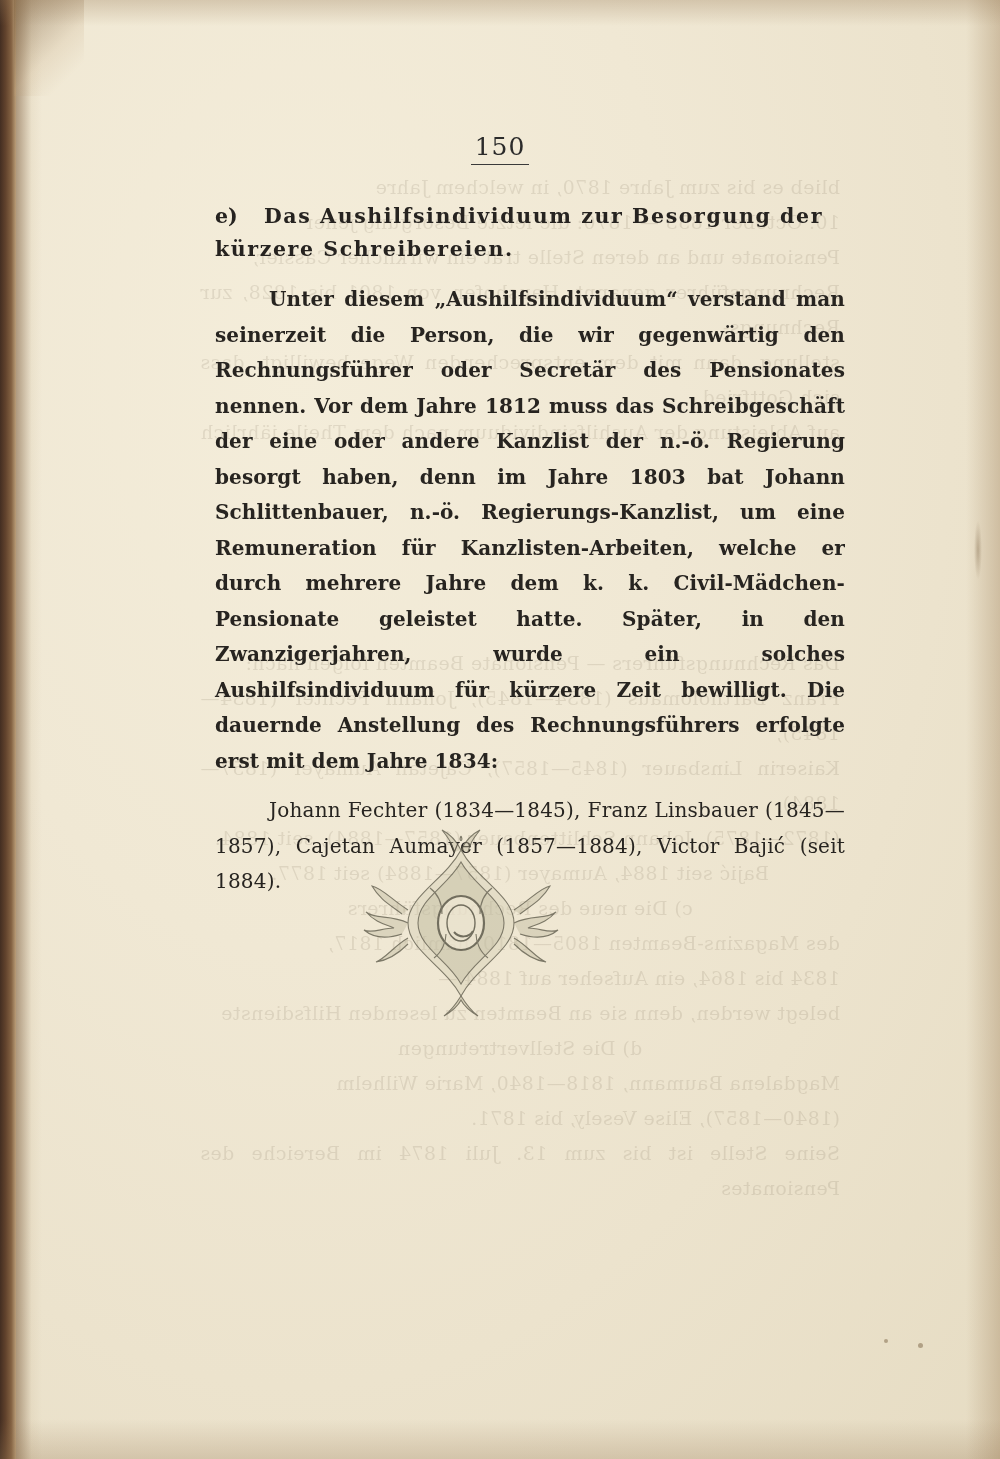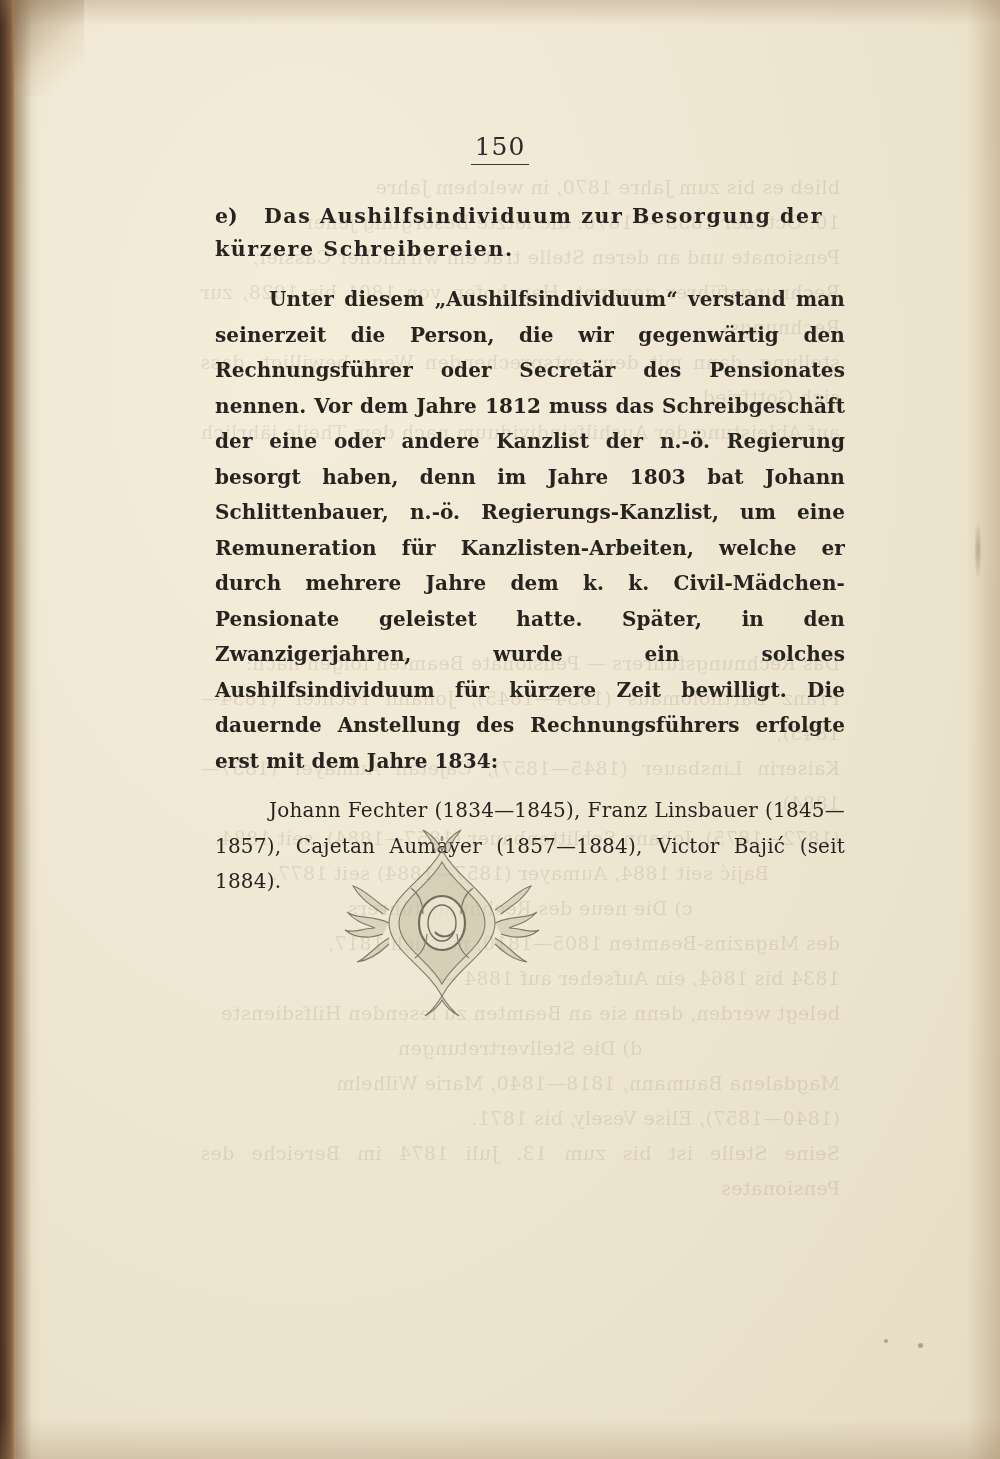--- a/index.html
+++ b/index.html
@@ -91,21 +91,21 @@
     pointer-events: none;
     filter: blur(.4px);
   }
   #bleed .b-center { text-align: center; }
   #bleed .b-gap { height: 196px; }
 
   
   #content {
     position: absolute;
     left: 0; top: 0;
-    width: 884px; height: 1459px;
+    width: 884px; height: 1459px; padding-left: 37px;
   }
   .folio {
     position: absolute;
     left: 0; top: 132px;
     width: 1000px;
     text-align: center;
   }
   .folio .num {
     display: inline-block;
     font-family: "DejaVu Serif", serif;

